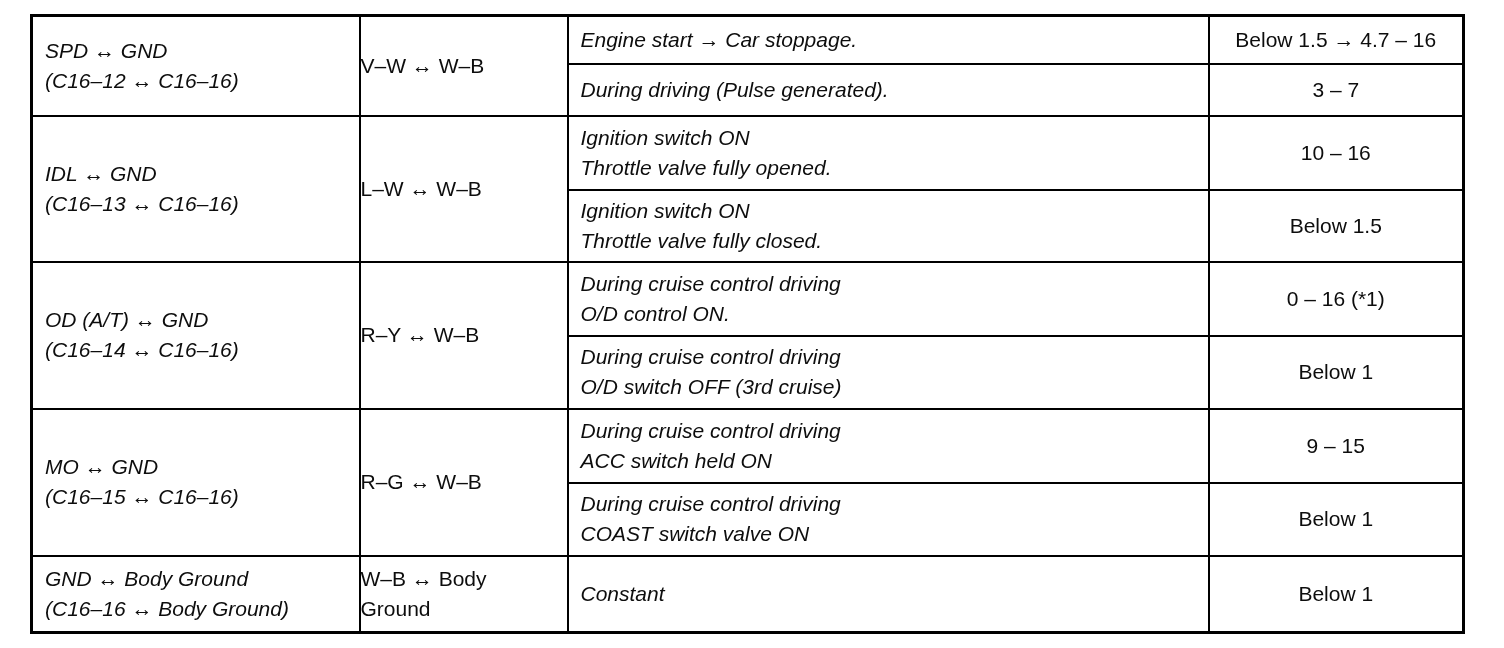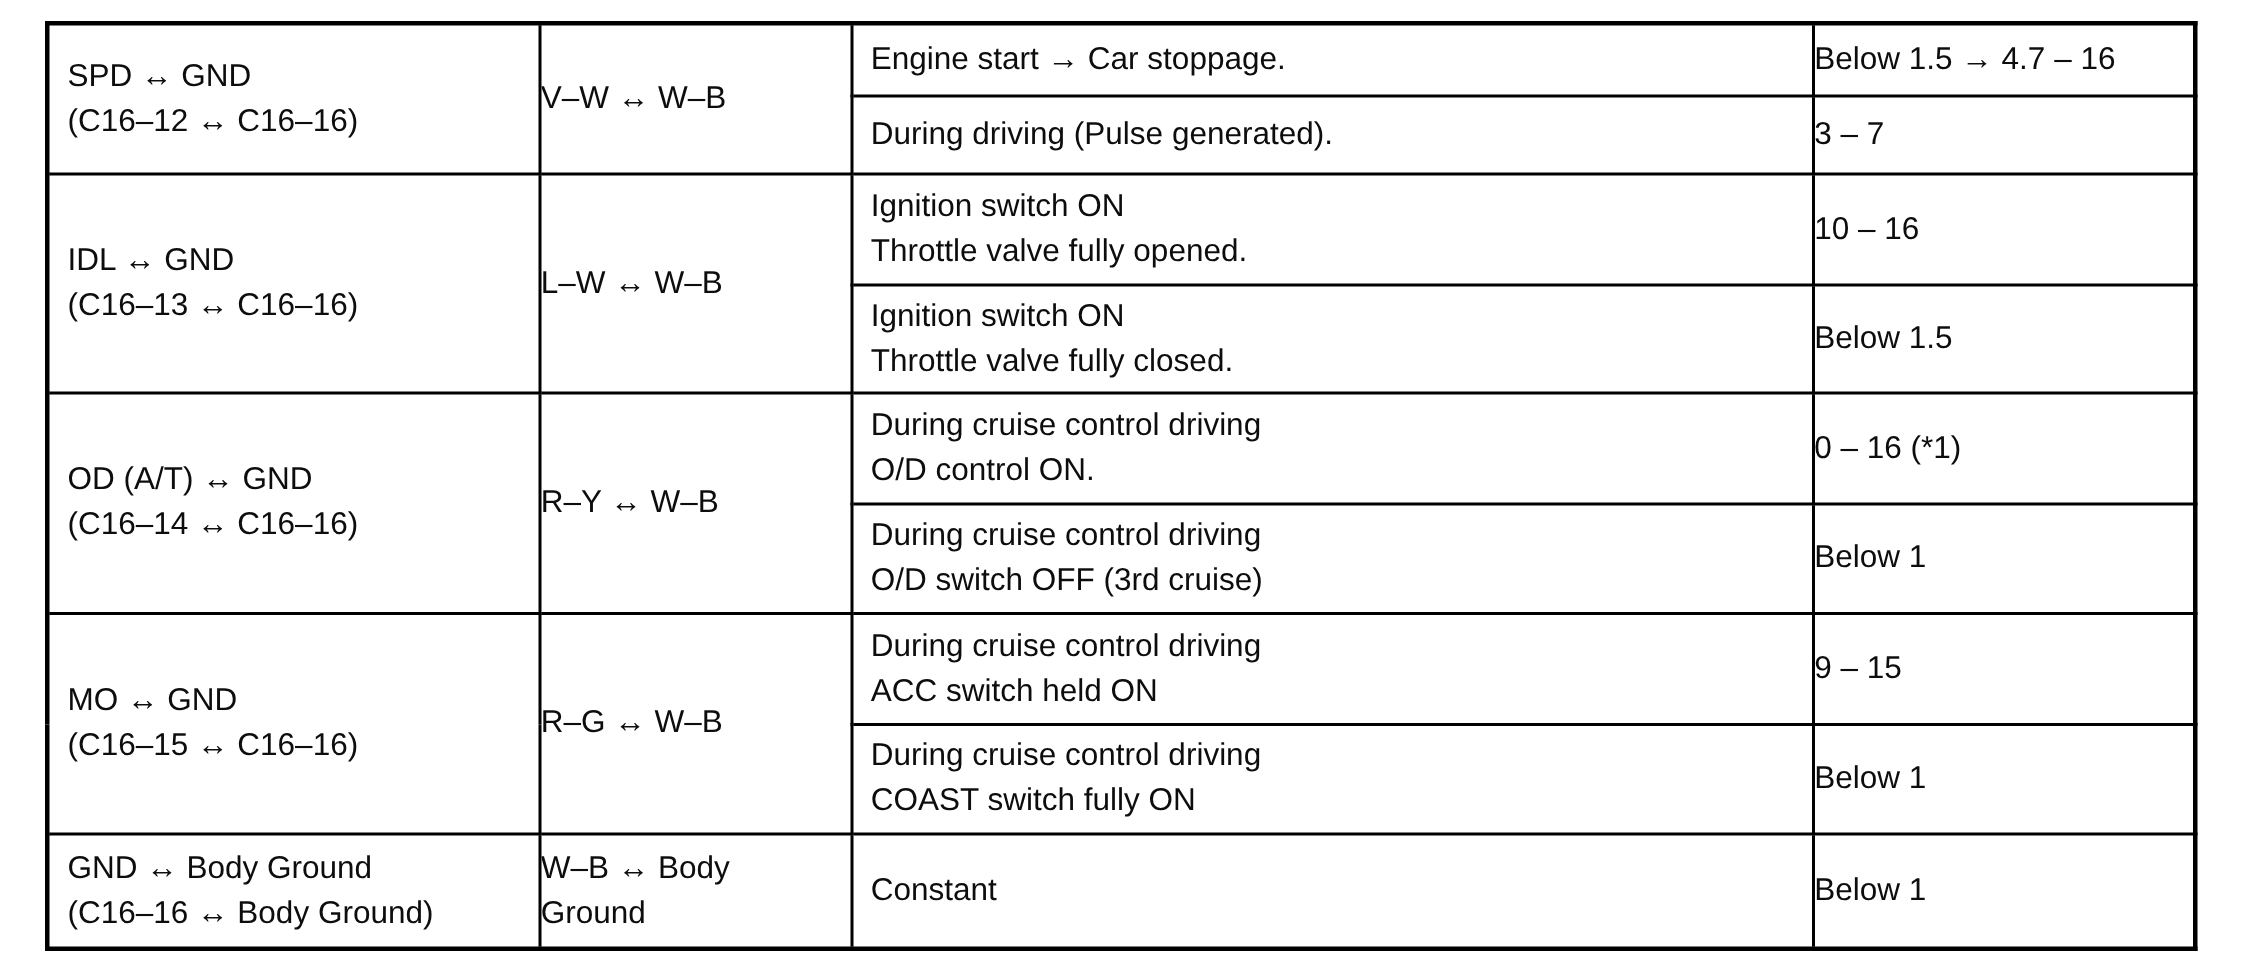--- a/index.html
+++ b/index.html
@@ -31,31 +31,33 @@
   td {
     border: 2px solid #000;
     padding: 0;
     vertical-align: middle;
     overflow: hidden;
   }
   td.c-term {
     text-align: left;
     padding-left: 12px;
     padding-right: 0;
+    font-style: italic;
   }
   td.c-wire {
     text-align: left;
   }
   td.c-cond {
     text-align: left;
     padding-left: 12px;
     padding-right: 6px;
+    font-style: italic;
   }
   td.c-val {
-    text-align: left;
+    text-align: center;
   }
   tr.h-48 { height: 48px; }
   tr.h-40 { height: 52px; }
   tr.h-74 { height: 74px; }
   tr.h-72 { height: 72px; }
   tr.h-73 { height: 73px; }
   tr.h-77 { height: 77px; }
 </style>
 </head>
 <body>
@@ -150,21 +152,21 @@
         </td>
         <td class="c-cond">
           <div>During cruise control driving</div>
           <div>ACC switch held ON</div>
         </td>
         <td class="c-val">9 – 15</td>
       </tr>
       <tr class="h-73">
         <td class="c-cond">
           <div>During cruise control driving</div>
-          <div>COAST switch fully ON</div>
+          <div>COAST switch valve ON</div>
         </td>
         <td class="c-val">Below 1</td>
       </tr>
 
       <tr class="h-77">
         <td class="c-term">
           <div>GND ↔ Body Ground</div>
           <div>(C16–16 ↔ Body Ground)</div>
         </td>
         <td class="c-wire">

